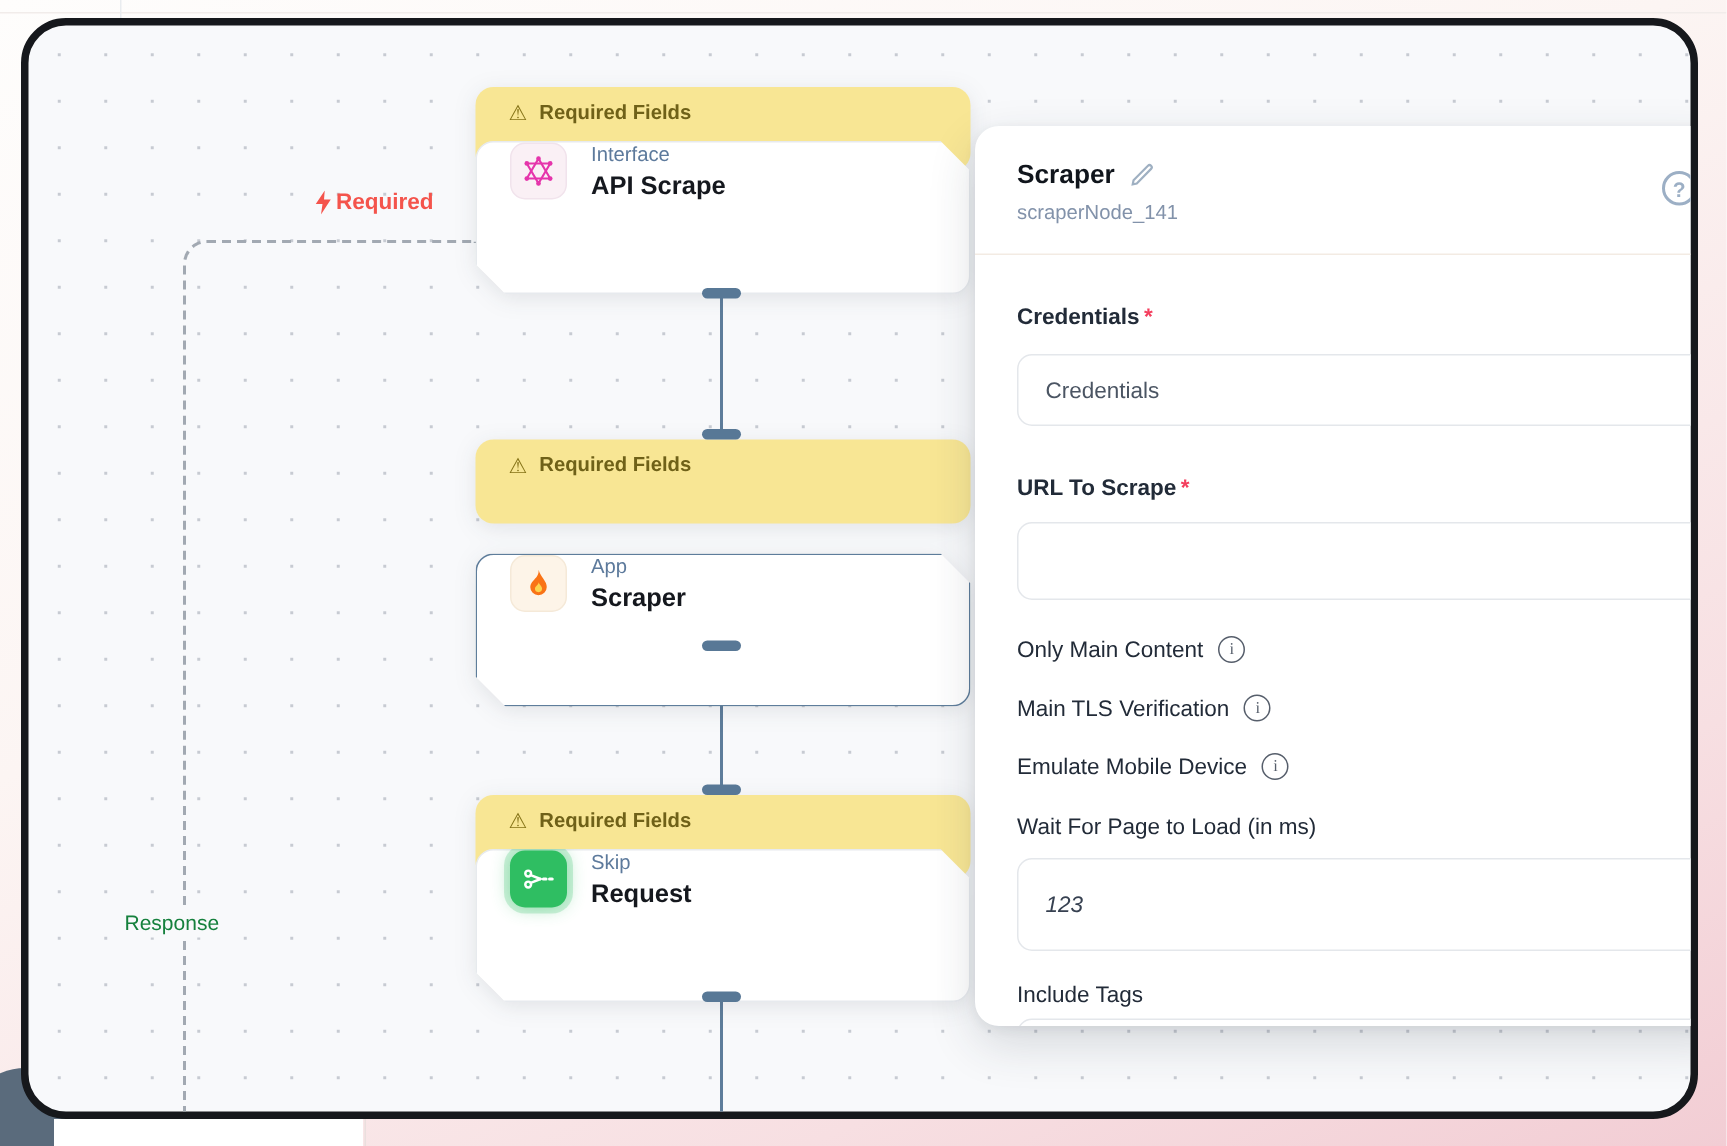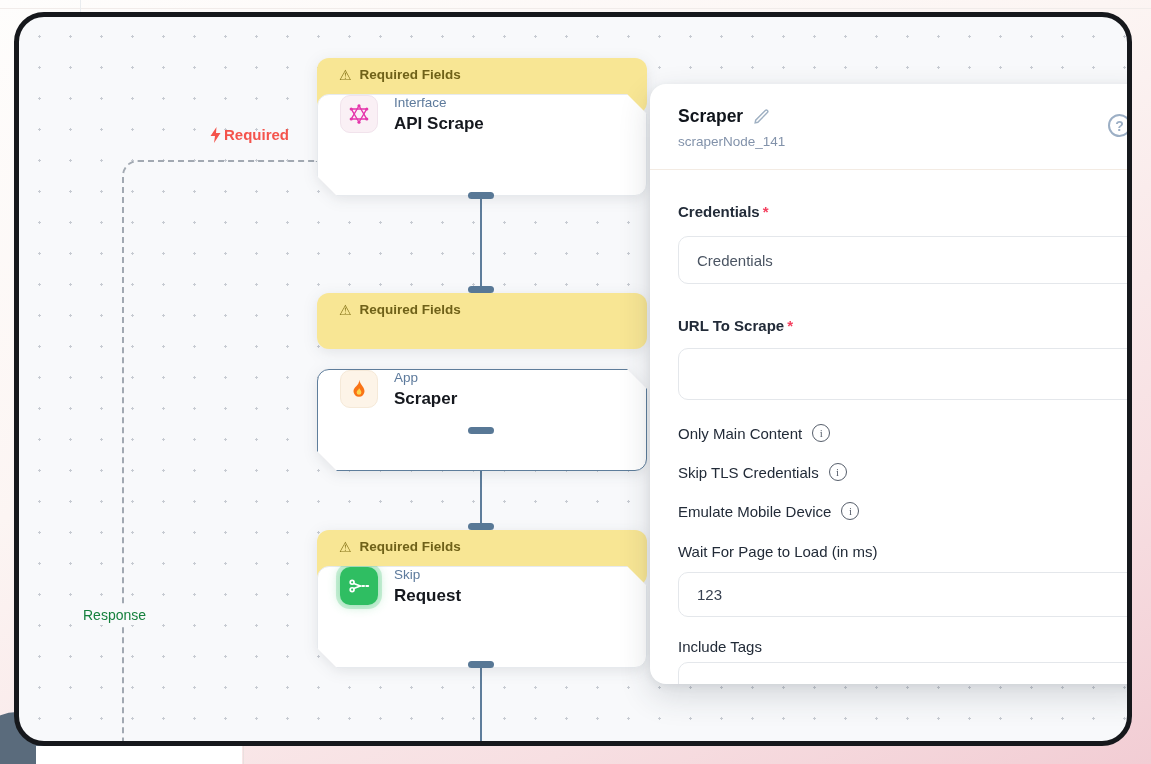--- a/index.html
+++ b/index.html
@@ -94,21 +94,21 @@
     margin-top: 16px; width: 462px; height: 48px; border: 1px solid #e4e7eb; border-radius: 10px;
     background: #fff; display: flex; align-items: center; padding-left: 18px;
     font-size: 15px; color: #4b5563; cursor: pointer;
   }
   .text-input {
     display: block; margin-top: 13px; width: 462px; border: 1px solid #e4e7eb; border-radius: 10px;
     background: #fff; font-size: 15px; color: #374151; padding-left: 18px;
     font-family: "Liberation Sans", sans-serif; outline: none;
   }
   .input-url { height: 52px; margin-top: 14px; }
-  .input-wait { height: 45px; margin-top: 12px; }
+  .input-wait { height: 62px; margin-top: 12px; font-style: italic; }
   .input-tags { height: 40px; margin-top: 7px; }
   .check-row { display: flex; align-items: center; gap: 10px; font-size: 15px; font-weight: 500; color: #222b38; }
   .row-1 { margin-top: 24px; } .row-2 { margin-top: 21px; } .row-3 { margin-top: 21px; }
   .label-wait { margin-top: 23px; font-weight: 500; }
   .label-tags { margin-top: 21px; font-weight: 500; }
   .info-icon {
     width: 18px; height: 18px; border-radius: 50%; border: 1.5px solid #565e6b; color: #565e6b;
     font-size: 11px; display: inline-flex; align-items: center; justify-content: center;
     font-family: "Liberation Serif", serif; cursor: pointer; flex: 0 0 auto;
   }
@@ -235,21 +235,21 @@
     <div class="field-label">
       <span>URL To Scrape</span><span class="req">*</span>
     </div>
     <input class="text-input input-url" type="text" value="" style="">
 
     <div class="check-row row-1">
       <span>Only Main Content</span>
       <span class="info-icon">i</span>
     </div>
     <div class="check-row row-2">
-      <span>Skip TLS Credentials</span>
+      <span>Main TLS Verification</span>
       <span class="info-icon">i</span>
     </div>
     <div class="check-row row-3">
       <span>Emulate Mobile Device</span>
       <span class="info-icon">i</span>
     </div>
 
     <div class="field-label label-wait">Wait For Page to Load (in ms)</div>
     <input class="text-input input-wait" type="text" value="123" style="">
 

